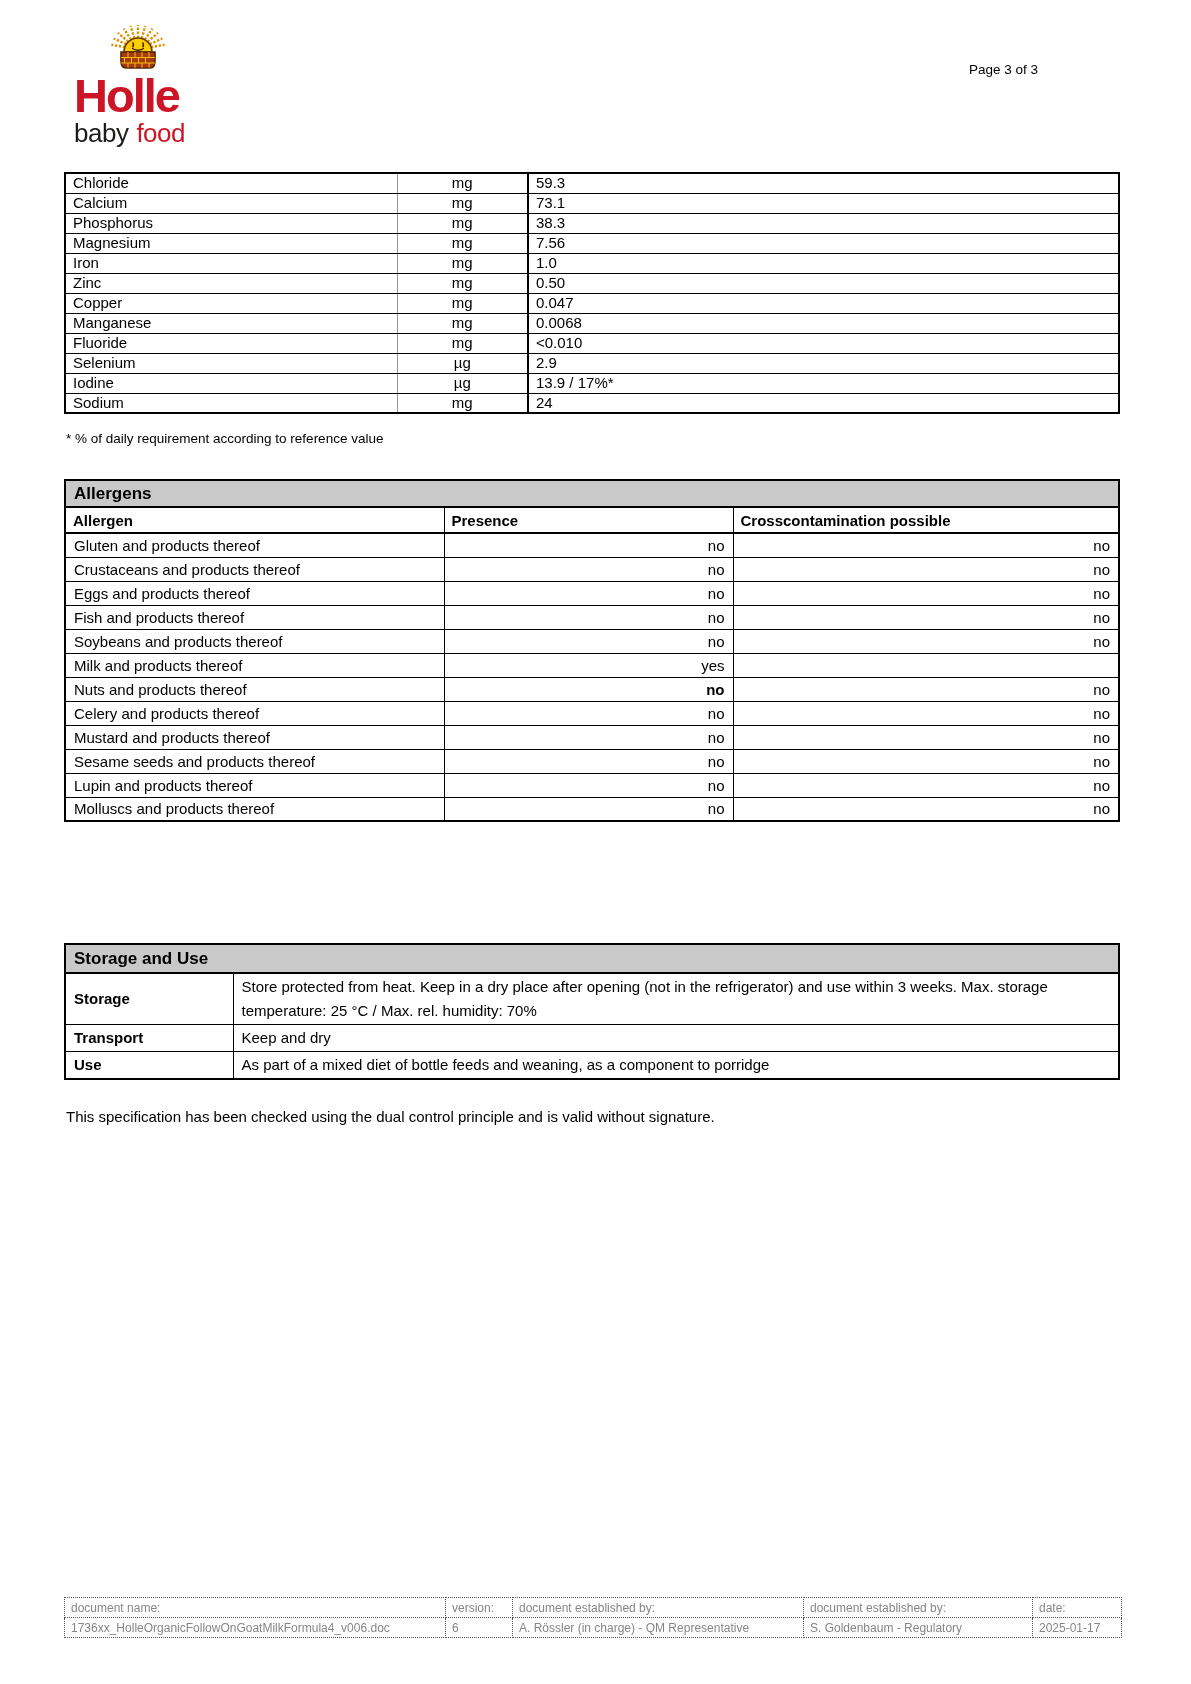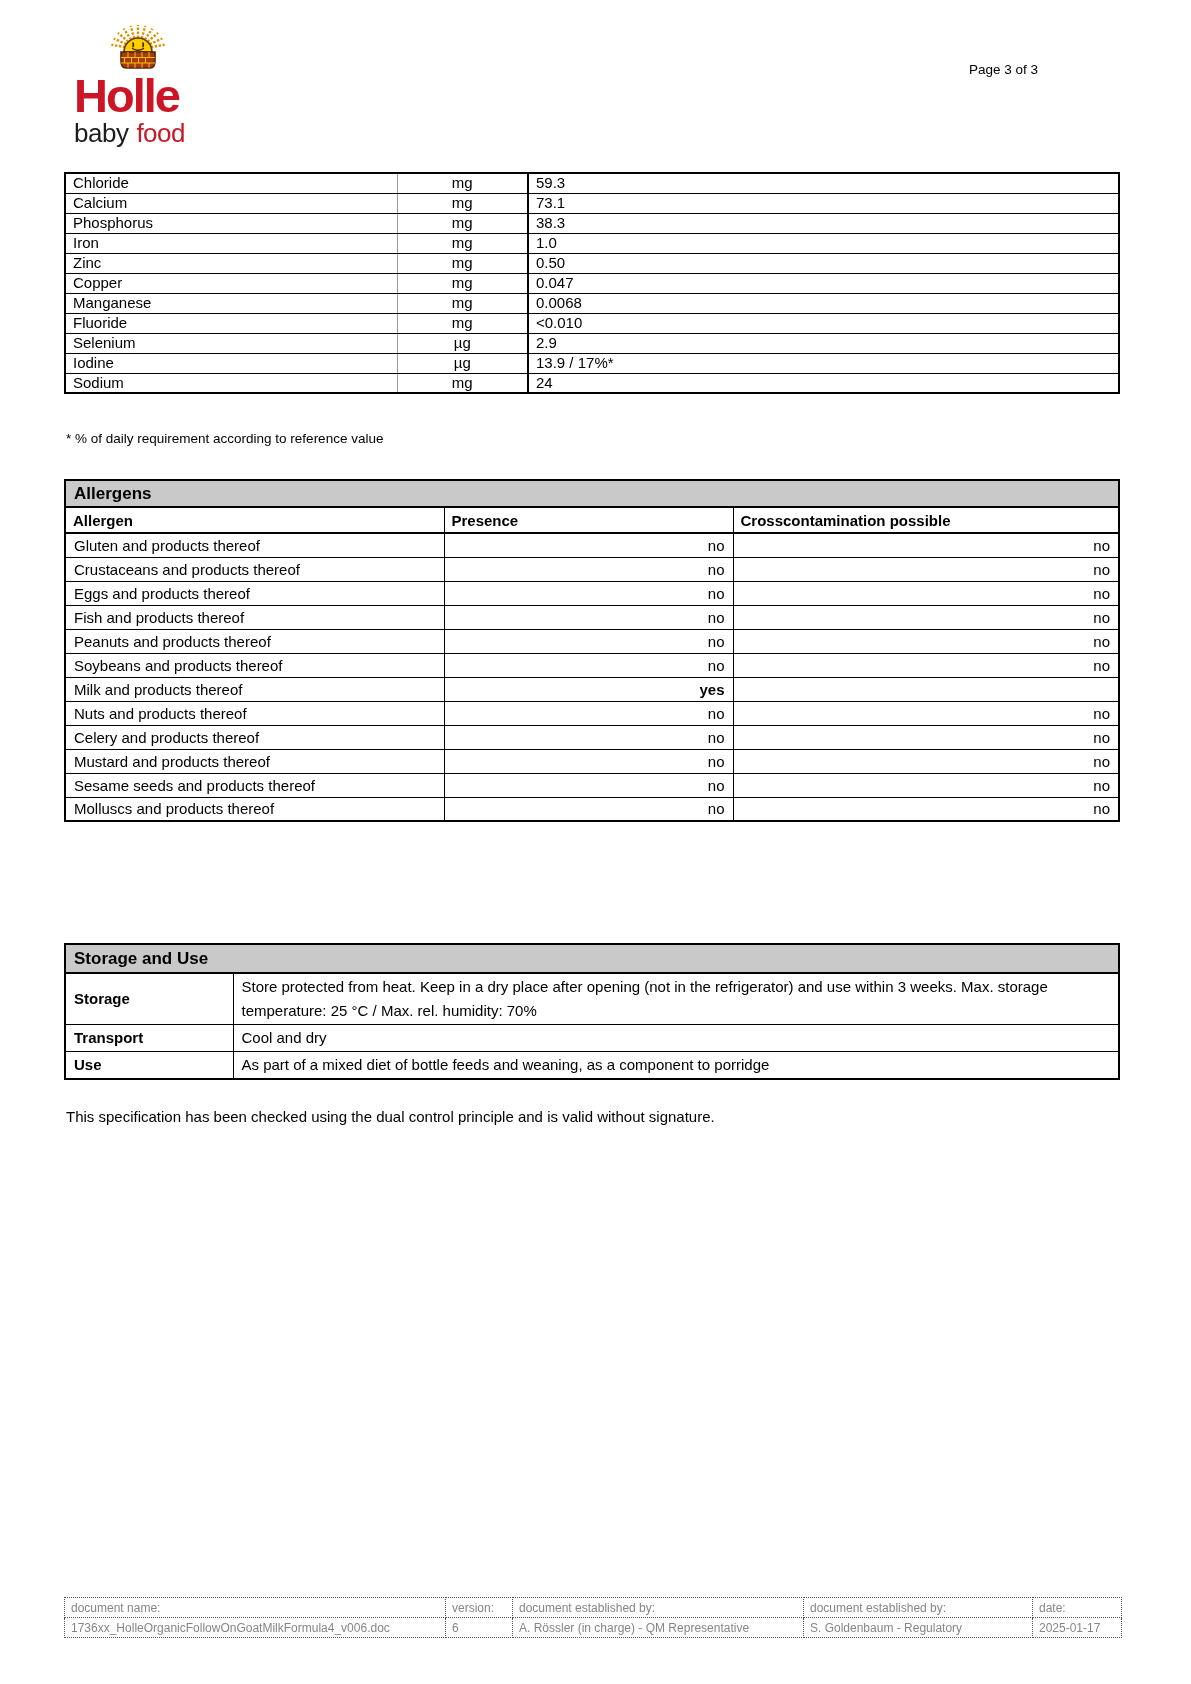--- a/index.html
+++ b/index.html
@@ -132,20 +132,25 @@
           <td class="unit">mg</td>
           <td class="value">73.1</td>
         </tr>
 
         <tr>
           <td class="name">Phosphorus</td>
           <td class="unit">mg</td>
           <td class="value">38.3</td>
         </tr>
 
+        <tr>
+          <td class="name">Magnesium</td>
+          <td class="unit">mg</td>
+          <td class="value">7.56</td>
+        </tr>
 
         <tr>
           <td class="name">Iron</td>
           <td class="unit">mg</td>
           <td class="value">1.0</td>
         </tr>
 
         <tr>
           <td class="name">Zinc</td>
           <td class="unit">mg</td>
@@ -226,25 +231,20 @@
           <td class="presence">no</td>
           <td class="cross">no</td>
         </tr>
 
         <tr>
           <td class="allergen">Fish and products thereof</td>
           <td class="presence">no</td>
           <td class="cross">no</td>
         </tr>
 
-        <tr>
-          <td class="allergen">Peanuts and products thereof</td>
-          <td class="presence">no</td>
-          <td class="cross">no</td>
-        </tr>
 
         <tr>
           <td class="allergen">Soybeans and products thereof</td>
           <td class="presence">no</td>
           <td class="cross">no</td>
         </tr>
 
         <tr>
           <td class="allergen">Milk and products thereof</td>
           <td class="presence">yes</td>
@@ -269,20 +269,25 @@
           <td class="cross">no</td>
         </tr>
 
         <tr>
           <td class="allergen">Sesame seeds and products thereof</td>
           <td class="presence">no</td>
           <td class="cross">no</td>
         </tr>
 
 
+        <tr>
+          <td class="allergen">Lupin and products thereof</td>
+          <td class="presence">no</td>
+          <td class="cross">no</td>
+        </tr>
 
         <tr>
           <td class="allergen">Molluscs and products thereof</td>
           <td class="presence">no</td>
           <td class="cross">no</td>
         </tr>
       </tbody>
   </table>
 
   <table class="storage">
@@ -297,21 +302,21 @@
     </thead>
     <tbody>
 
         <tr>
           <td class="lbl">Storage</td>
           <td class="txt">Store protected from heat. Keep in a dry place after opening (not in the refrigerator) and use within 3 weeks. Max. storage temperature: 25 °C / Max. rel. humidity: 70%</td>
         </tr>
 
         <tr>
           <td class="lbl">Transport</td>
-          <td class="txt">Cool and dry</td>
+          <td class="txt">Keep and dry</td>
         </tr>
 
         <tr>
           <td class="lbl">Use</td>
           <td class="txt">As part of a mixed diet of bottle feeds and weaning, as a component to porridge</td>
         </tr>
       </tbody>
   </table>
 
   <div class="validity">This specification has been checked using the dual control principle and is valid without signature.</div>

